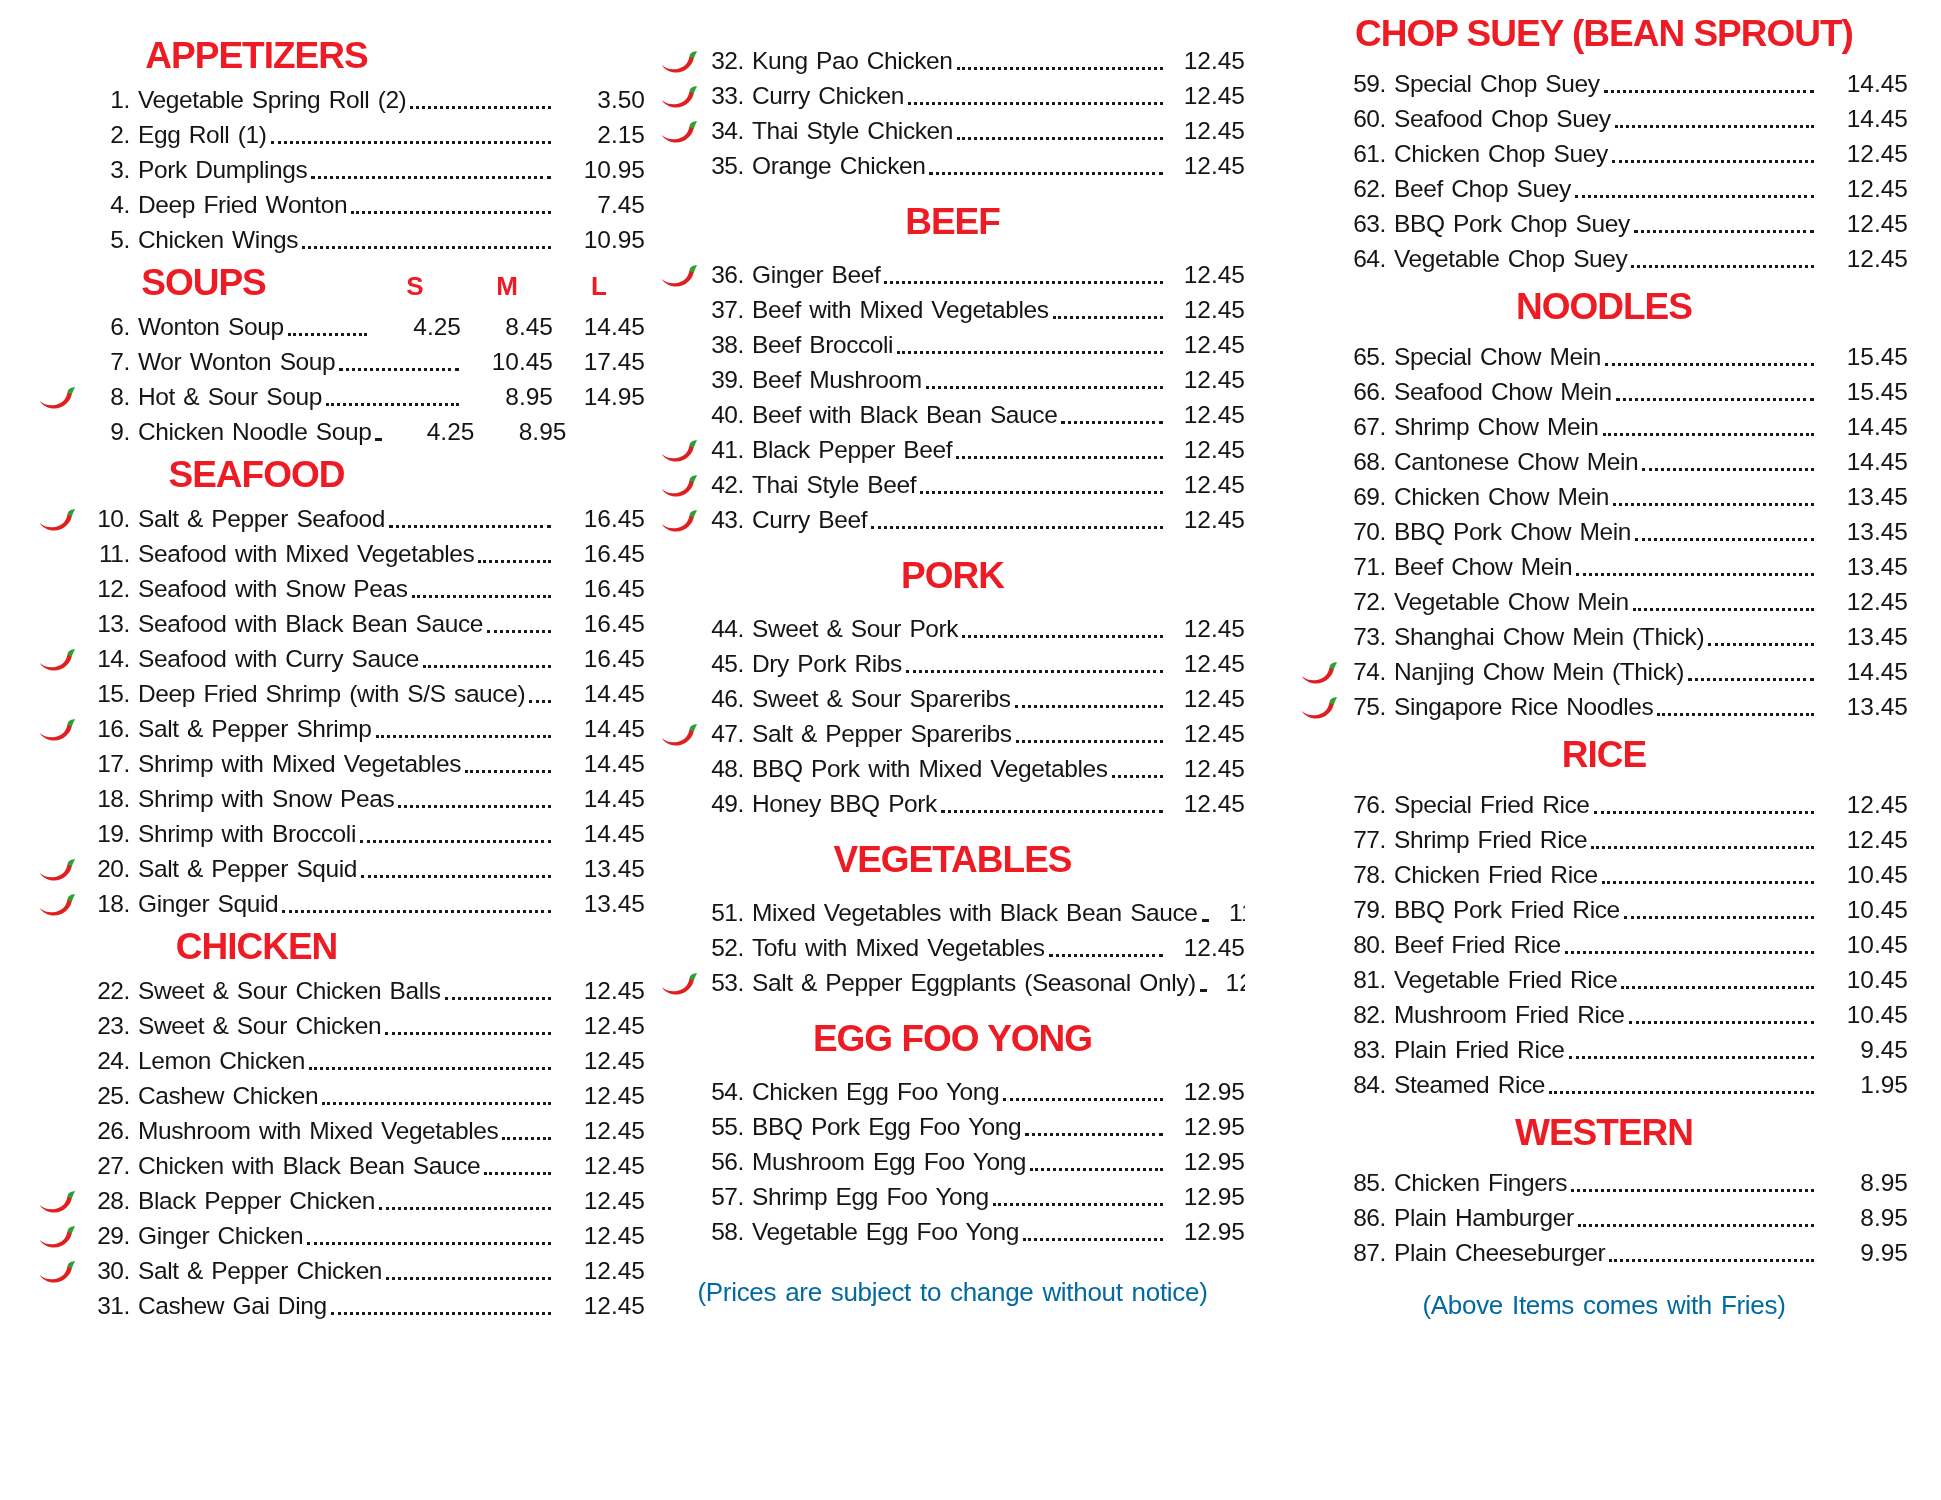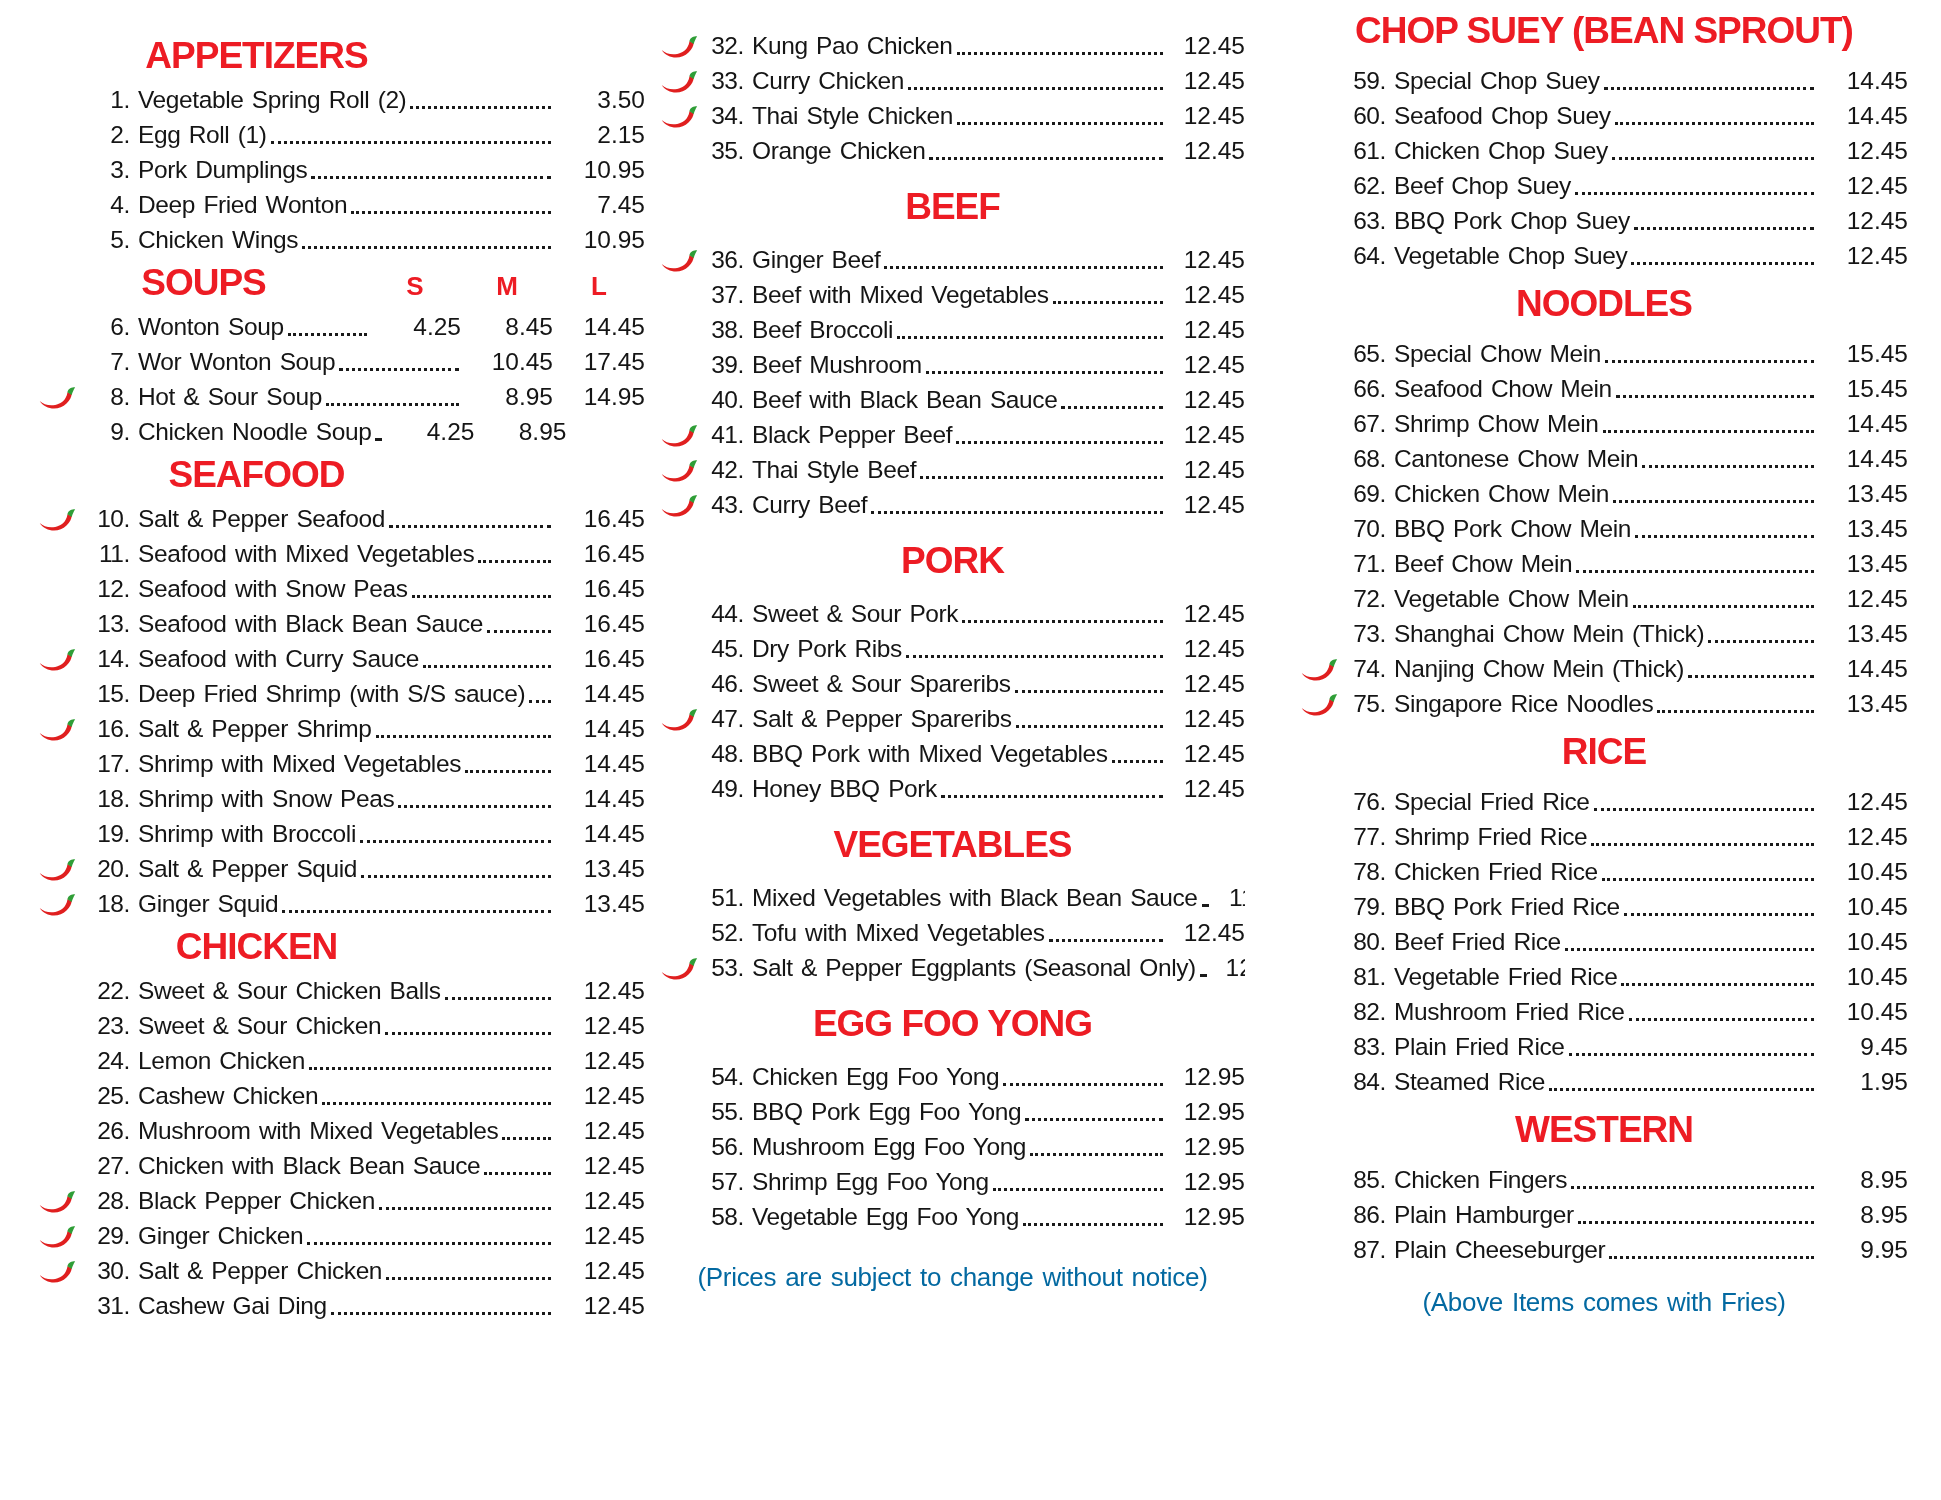--- a/index.html
+++ b/index.html
@@ -1,20 +1,20 @@
 <!DOCTYPE html>
 <html><head>
 <meta charset="utf-8">
 <style>
   html,body{margin:0;padding:0}
   body{
     width:1941px;height:1500px;background:#ffffff;
     font-family:"Liberation Sans",sans-serif;color:#151515;overflow:hidden;
   }
-  .cols{display:flex;align-items:flex-start}
+  .cols{display:flex;align-items:center}
   .col{box-sizing:border-box;flex:none}
   .col1{width:607px;margin-left:38px;padding-top:30px}
   .col2{width:585px;margin-left:15px;padding-top:28px}
   .col3{width:608px;margin-left:55px;}
 
   .sec-title{
     font-weight:bold;color:#ed1c24;font-size:37px;line-height:46px;
     text-align:center;letter-spacing:-1px;white-space:nowrap;
   }
   .col1 .sec-title{margin:3px 170px 3px 0}

